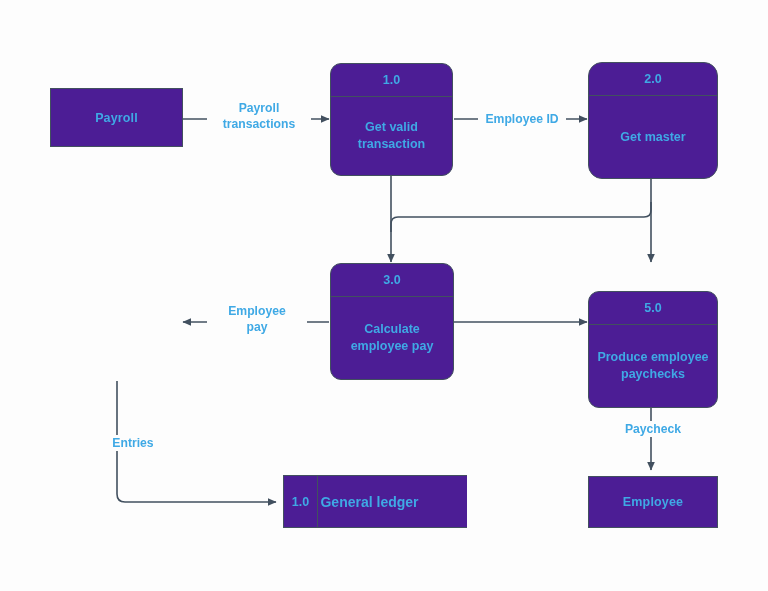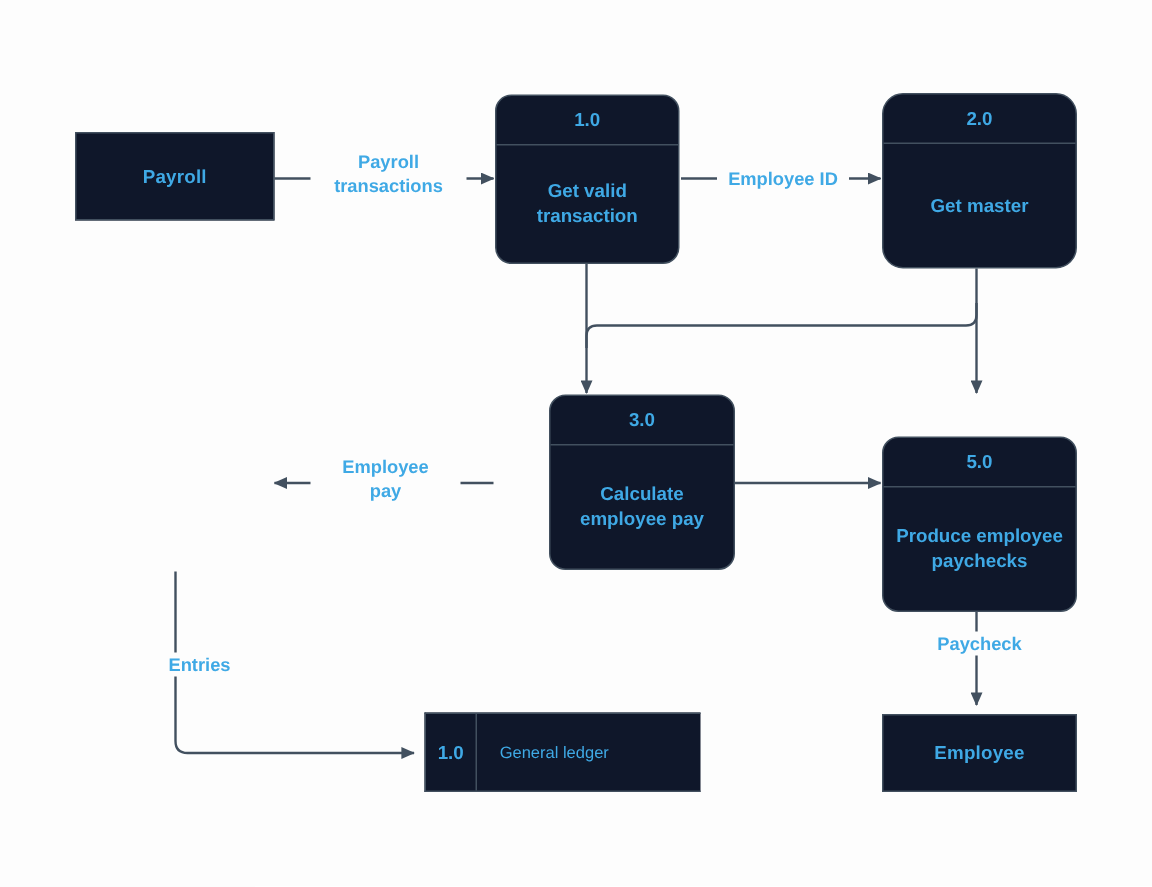--- a/index.html
+++ b/index.html
@@ -20,21 +20,21 @@
     left: 0;
     top: 0;
     width: 768px;
     height: 591px;
     pointer-events: none;
   }
   
   .node {
     position: absolute;
     box-sizing: border-box;
-    background: #0f172a;
+    background: #4c1d95;
   }
   .entity {
     border: 1.6px solid #42505f;
     display: flex;
     align-items: center;
     justify-content: center;
   }
   .entity .label {
     color: #3fa9e5;
     font-size: 12.5px;
@@ -90,22 +90,22 @@
     font-size: 12.5px;
     font-weight: bold;
   }
   .datastore .dsname {
     flex: 1 1 auto;
     display: flex;
     align-items: center;
     justify-content: center;
     padding-right: 46px;
     color: #3fa9e5;
-    font-size: 11px;
-    font-weight: normal;
+    font-size: 14px;
+    font-weight: bold;
   }
   
   .flow-label {
     position: absolute;
     color: #3fa9e5;
     font-size: 12.2px;
     font-weight: bold;
     line-height: 16px;
     text-align: center;
     white-space: pre-line;
@@ -154,21 +154,21 @@
     <div class="pnum">1.0</div>
     <div class="pbody">Get valid
 transaction</div>
   </div>
 
   <div class="node process" style="left:588px; top:62px; width:130px; height:117px;border-radius:14px;">
     <div class="pnum">2.0</div>
     <div class="pbody">Get master</div>
   </div>
 
-  <div class="node process" style="left:330px; top:263px; width:124px; height:117px;margin-left:36px;">
+  <div class="node process" style="left:330px; top:263px; width:124px; height:117px;">
     <div class="pnum">3.0</div>
     <div class="pbody">Calculate
 employee pay</div>
   </div>
 
 
   <div class="node process" style="left:588px; top:263px; width:130px; height:117px;margin-top:28px;">
     <div class="pnum">5.0</div>
     <div class="pbody">Produce
 employee

